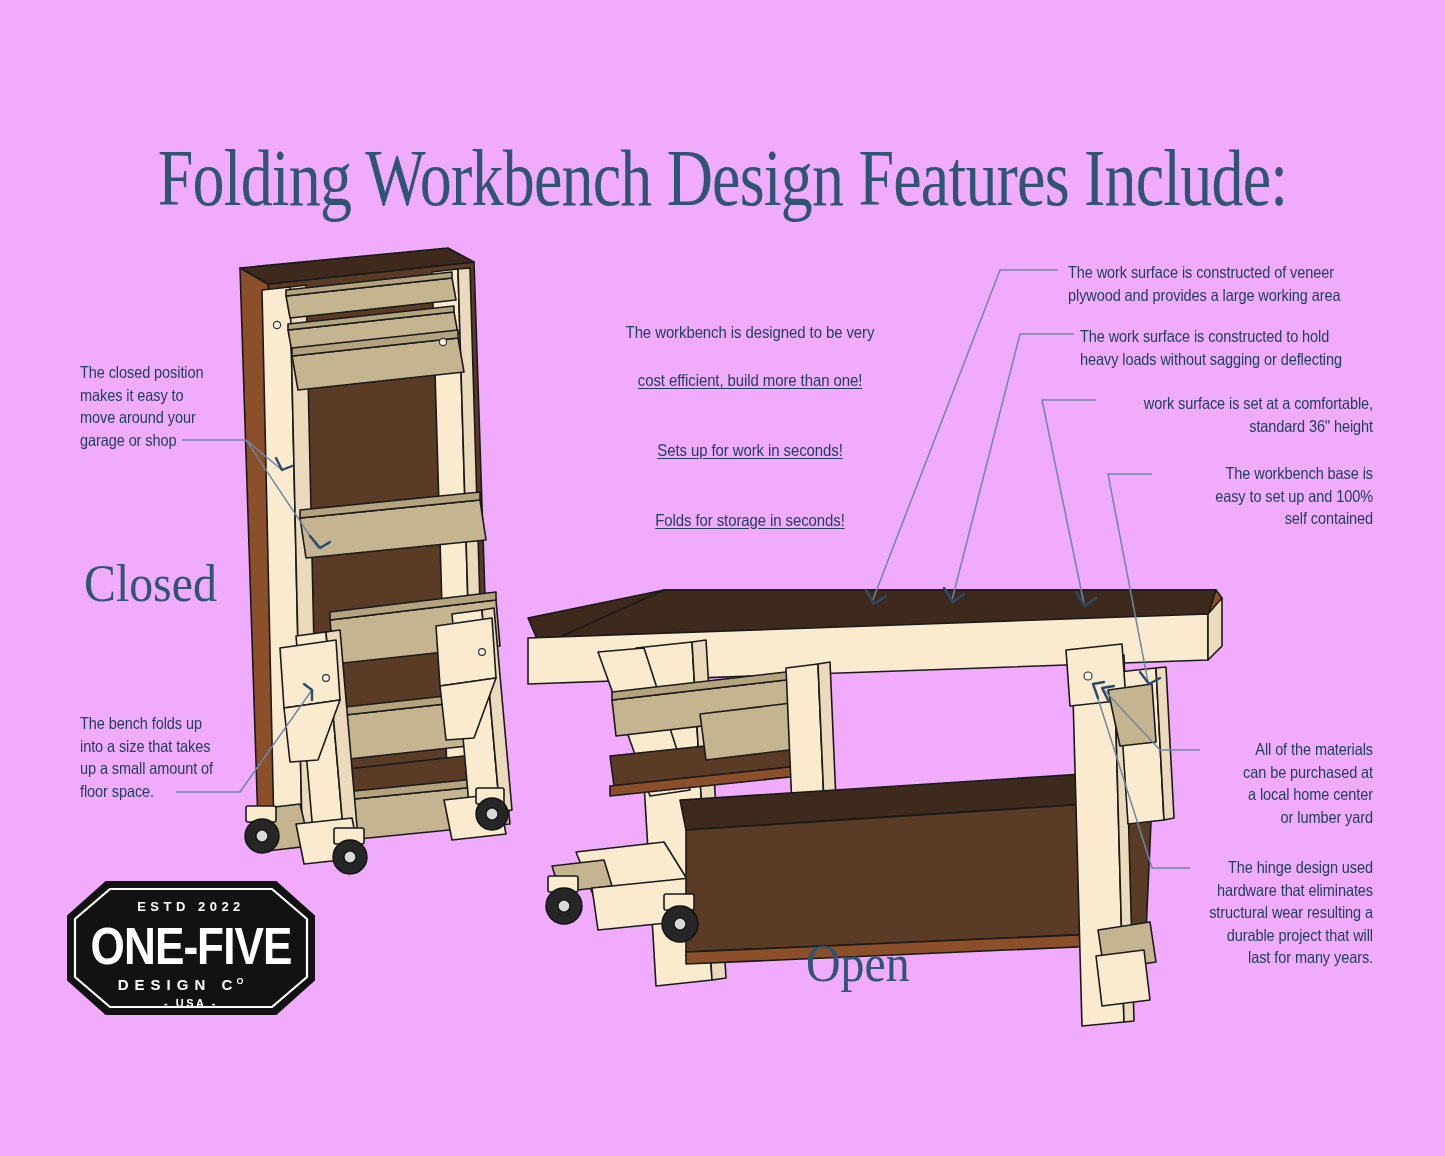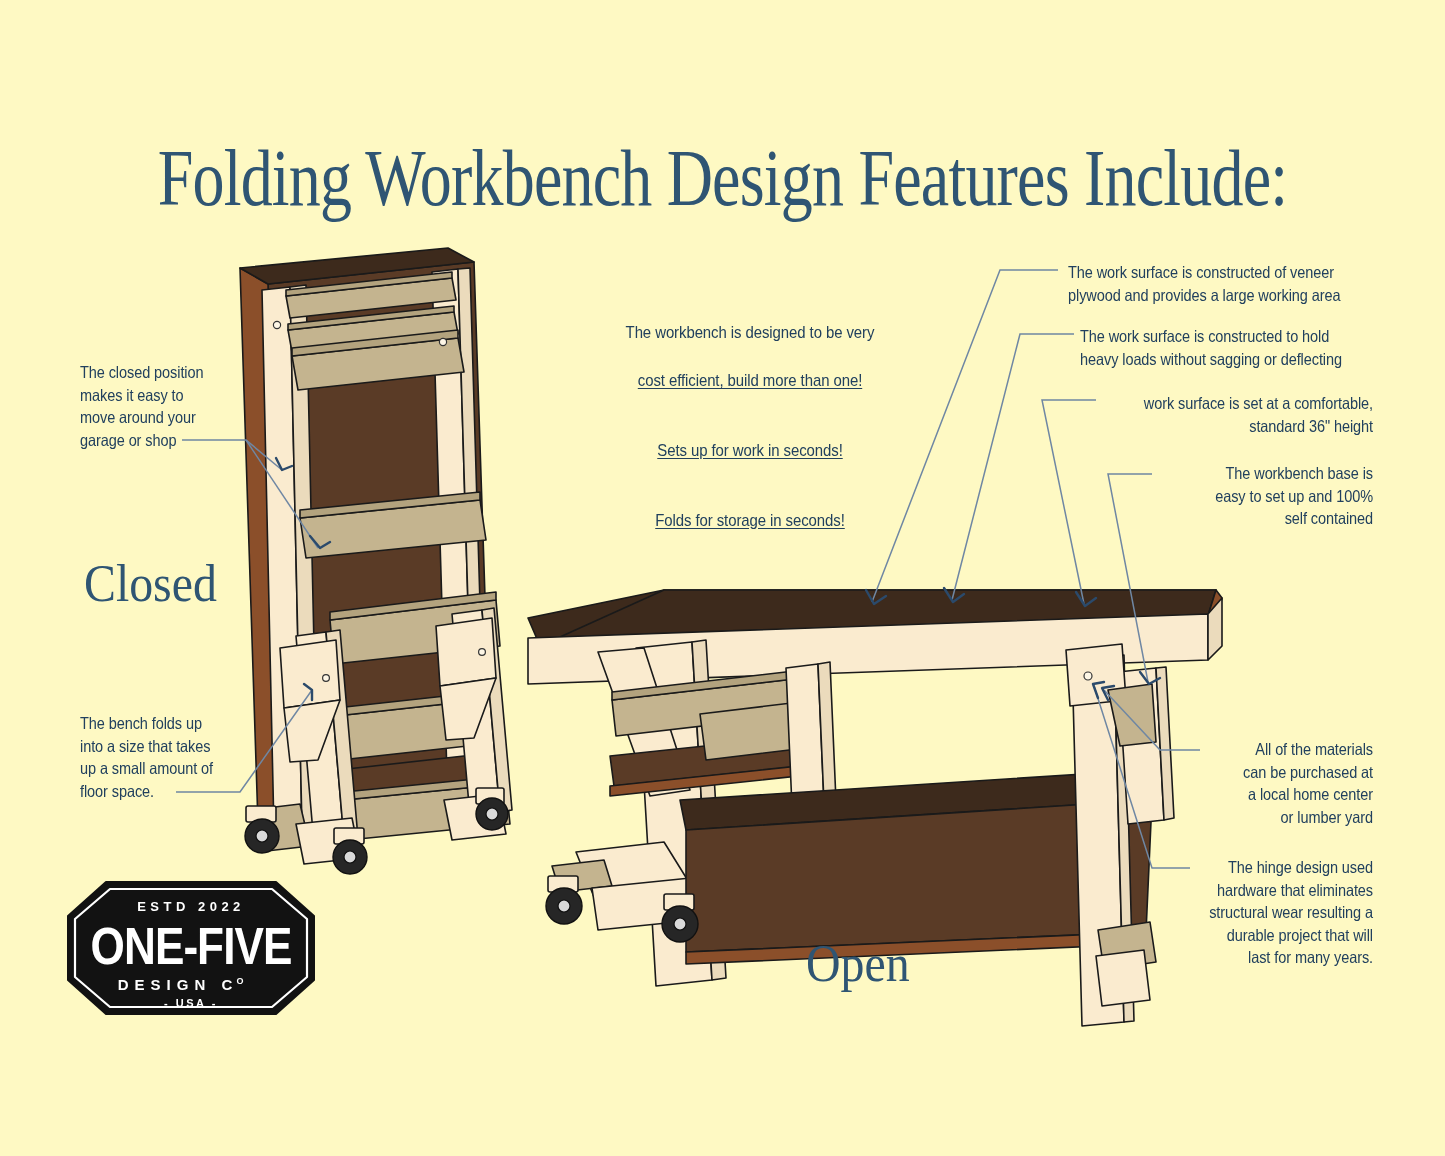--- a/index.html
+++ b/index.html
@@ -1,17 +1,17 @@
 <!DOCTYPE html>
 <html><head>
 <meta charset="utf-8">
 <style>
   html,body{margin:0;padding:0;background:#ffffff;}
   body{width:1445px;height:1156px;overflow:hidden;font-family:"Liberation Sans",sans-serif;}
-  #page{position:relative;width:1445px;height:1156px;background:#fef9c3;}
+  #page{position:relative;width:1445px;height:1156px;background:#f0abfc;}
 
   
   #title{
     position:absolute;left:0;top:136px;width:1445px;text-align:center;
     font-family:"Liberation Serif",serif;
     font-size:80px;line-height:84px;color:#2f5573;
     letter-spacing:-1px;
     transform:scaleX(.80);transform-origin:50% 50%;
     white-space:nowrap;font-weight:400;
   }

